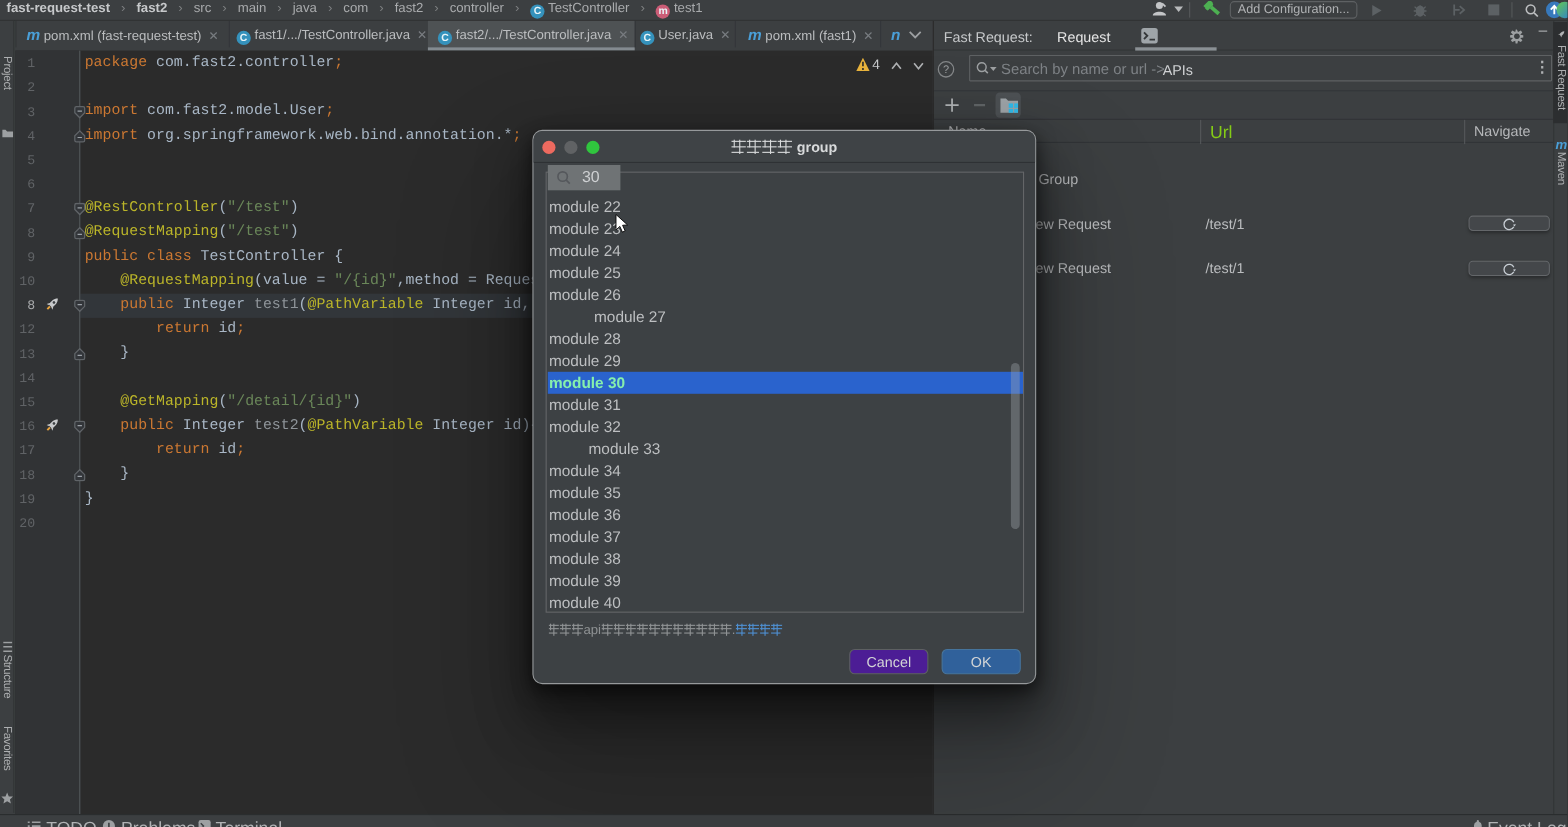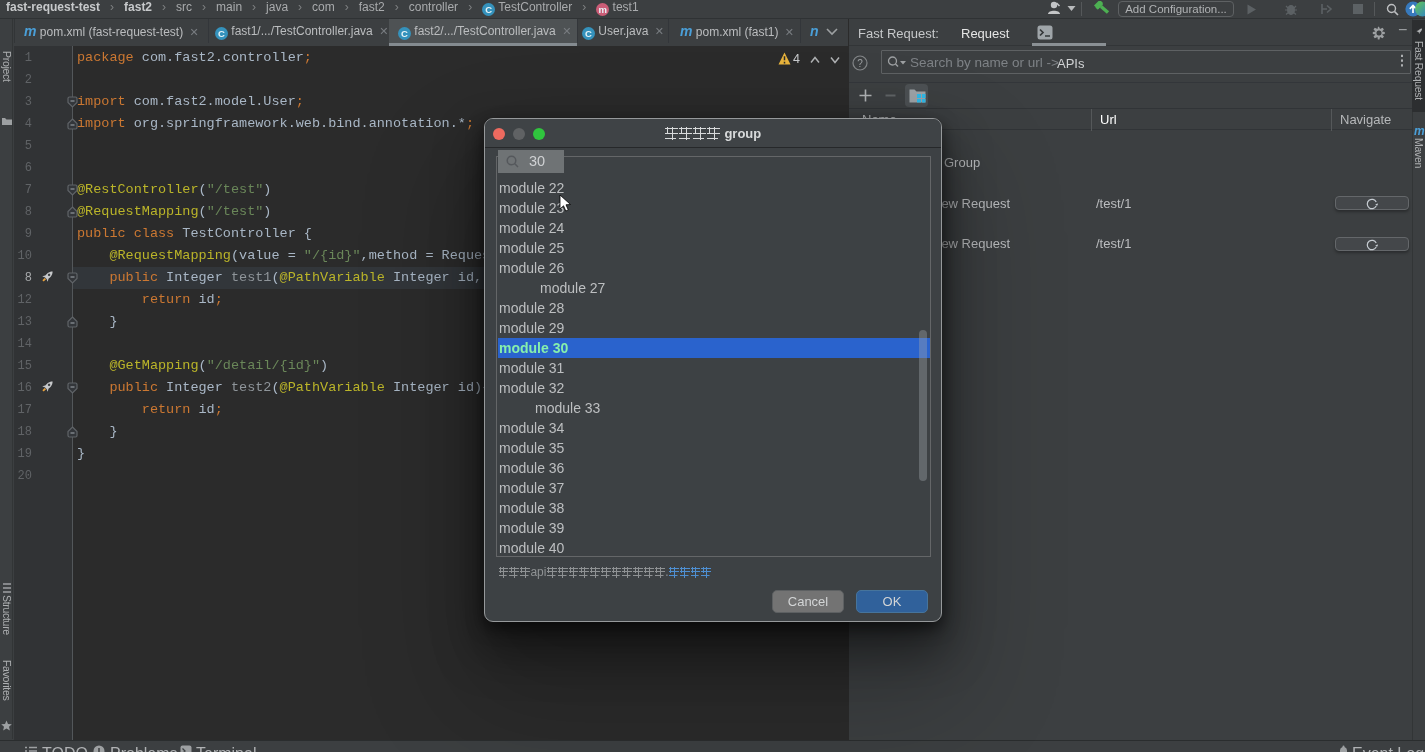--- a/index.html
+++ b/index.html
@@ -278,21 +278,21 @@
     <svg class="abs" style="left:60px;top:68px;" width="17" height="16">
       <path d="M0.5,2.5 h5 l2,2 h9 v11 h-16 z" fill="#9da3a7"></path>
       <rect x="8" y="7" width="4" height="4" fill="#2fb9e8"></rect>
       <rect x="13" y="7" width="3.5" height="4" fill="#2fb9e8"></rect>
       <rect x="8" y="12" width="4" height="3.5" fill="#2fb9e8"></rect>
       <rect x="13" y="12" width="3.5" height="3.5" fill="#2fb9e8"></rect>
     </svg>
 
     <div class="abs" style="left:0;top:89px;width:564px;height:22px;background:#3c3f41;border-top:1px solid #313437;border-bottom:1px solid #313437;">
       <div class="abs" style="left:13px;top:3px;font-size:13px;color:#b6b8ba;">Name</div>
-      <div class="abs" style="left:251px;top:3px;font-size:13px;color:#ffffff;">Url</div>
+      <div class="abs" style="left:251px;top:3px;font-size:16px;color:#84cc16;">Url</div>
       <div class="abs" style="left:491px;top:3px;font-size:13px;color:#b6b8ba;">Navigate</div>
       <div class="abs" style="left:242px;top:0;width:1px;height:22px;background:#55585a;"></div>
       <div class="abs" style="left:482px;top:0;width:1px;height:22px;background:#55585a;"></div>
     </div>
 
     <div class="abs" style="left:95px;top:136px;font-size:13px;color:#bbbdbf;">Group</div>
     <div class="abs" style="left:83px;top:177px;font-size:13px;color:#bbbdbf;">New Request</div>
     <div class="abs" style="left:247px;top:177px;font-size:13px;color:#bbbdbf;">/test/1</div>
     <div class="abs" style="left:486px;top:177px;width:74px;height:14px;background:#44474a;border:1px solid #64676a;border-radius:4px;box-shadow:0 2px 3px rgba(0,0,0,0.3);">
       <svg style="position:absolute;left:30px;top:0.5px;" width="12" height="12">
@@ -370,19 +370,19 @@
       <div class="abs" style="left:422px;top:173px;width:8px;height:151px;background:rgba(160,166,172,0.38);border-radius:4px;"></div>
     </div>
     <div class="abs" id="speed">
       <svg style="position:absolute;left:8px;top:5px;" width="13" height="13">
         <circle cx="5.5" cy="5.5" r="4.3" stroke="#55585c" stroke-width="1.5" fill="none"></circle>
         <path d="M8.8,8.8 L12,12" stroke="#55585c" stroke-width="1.5"></path>
       </svg>
       <span style="position:absolute;left:31px;top:3px;font-size:14.5px;color:#cfd1d3;">30</span>
     </div>
     <div class="abs" style="left:13px;top:446px;font-size:12px;color:#8f9294;"><span class="cjk"></span><span class="cjk"></span><span class="cjk"></span>api<span class="cjk"></span><span class="cjk"></span><span class="cjk"></span><span class="cjk"></span><span class="cjk"></span><span class="cjk"></span><span class="cjk"></span><span class="cjk"></span><span class="cjk"></span><span class="cjk"></span><span class="cjk"></span>.<span style="color:#4e8fd2;"><span class="cjk"></span><span class="cjk"></span><span class="cjk"></span><span class="cjk"></span></span></div>
-    <div class="btn" style="left:287px;width:72px;background:#737373;border:1px solid #5d6062;">Cancel</div>
+    <div class="btn" style="left:287px;width:72px;background:#4c1d95;border:1px solid #5d6062;">Cancel</div>
     <div class="btn" style="left:371px;width:72px;background:#30619b;border:1px solid #46749c;">OK</div>
   </div>
 
   <svg class="abs" style="left:559px;top:194px;z-index:60;" width="13" height="19">
     <path d="M1,1 L1,15 L4.5,11.8 L6.8,17 L9.3,15.9 L7,10.8 L11.5,10.5 Z" fill="#fff" stroke="#000" stroke-width="0.8"></path>
   </svg>
 
 </body></html>

